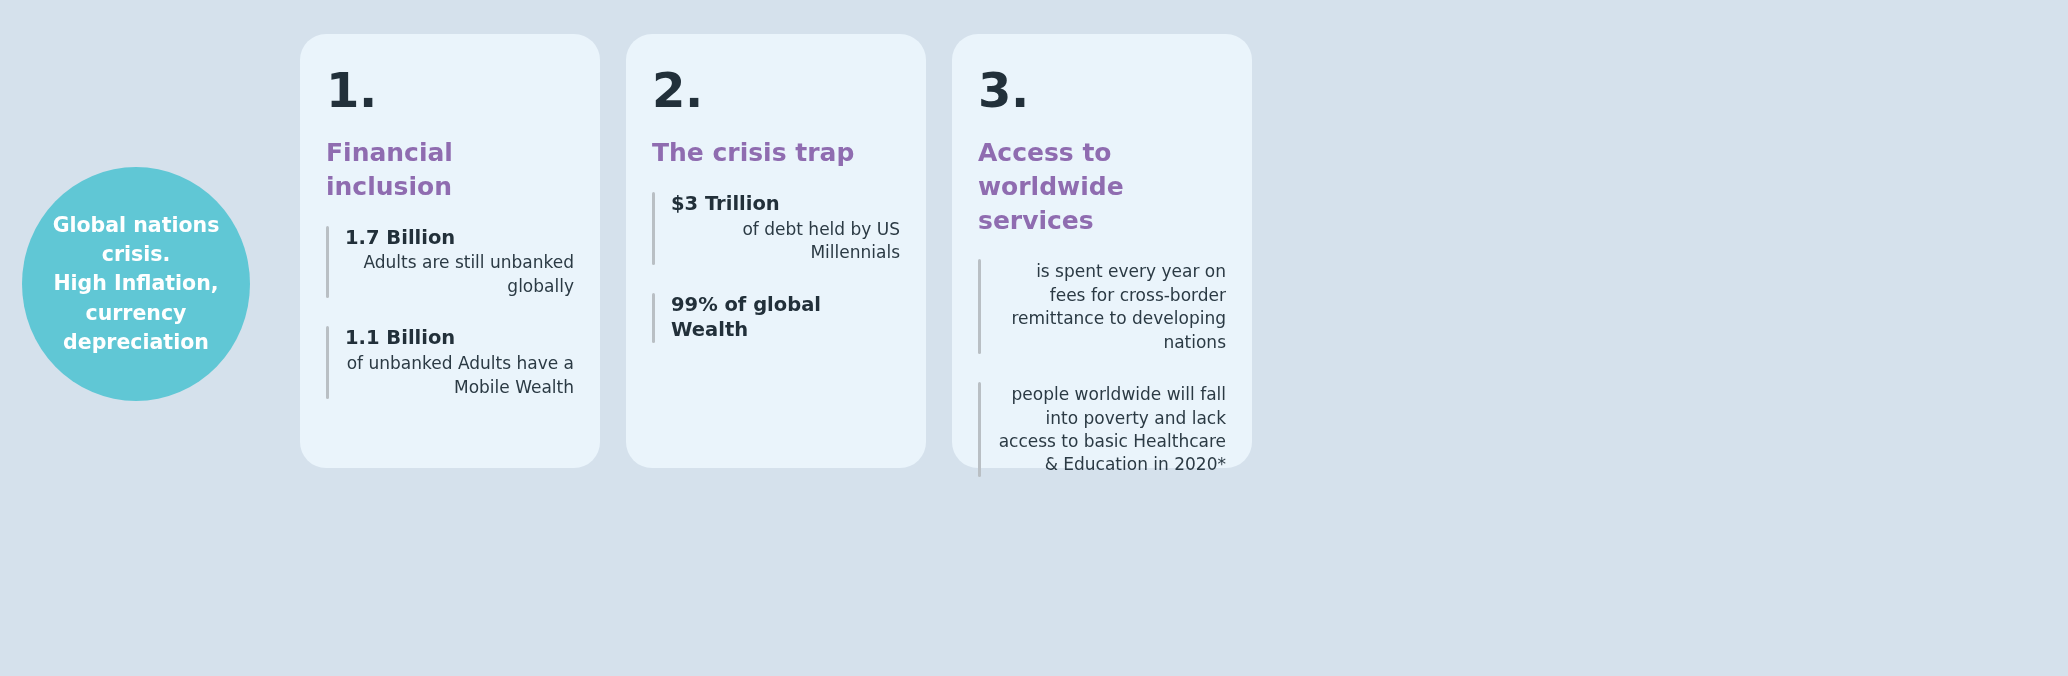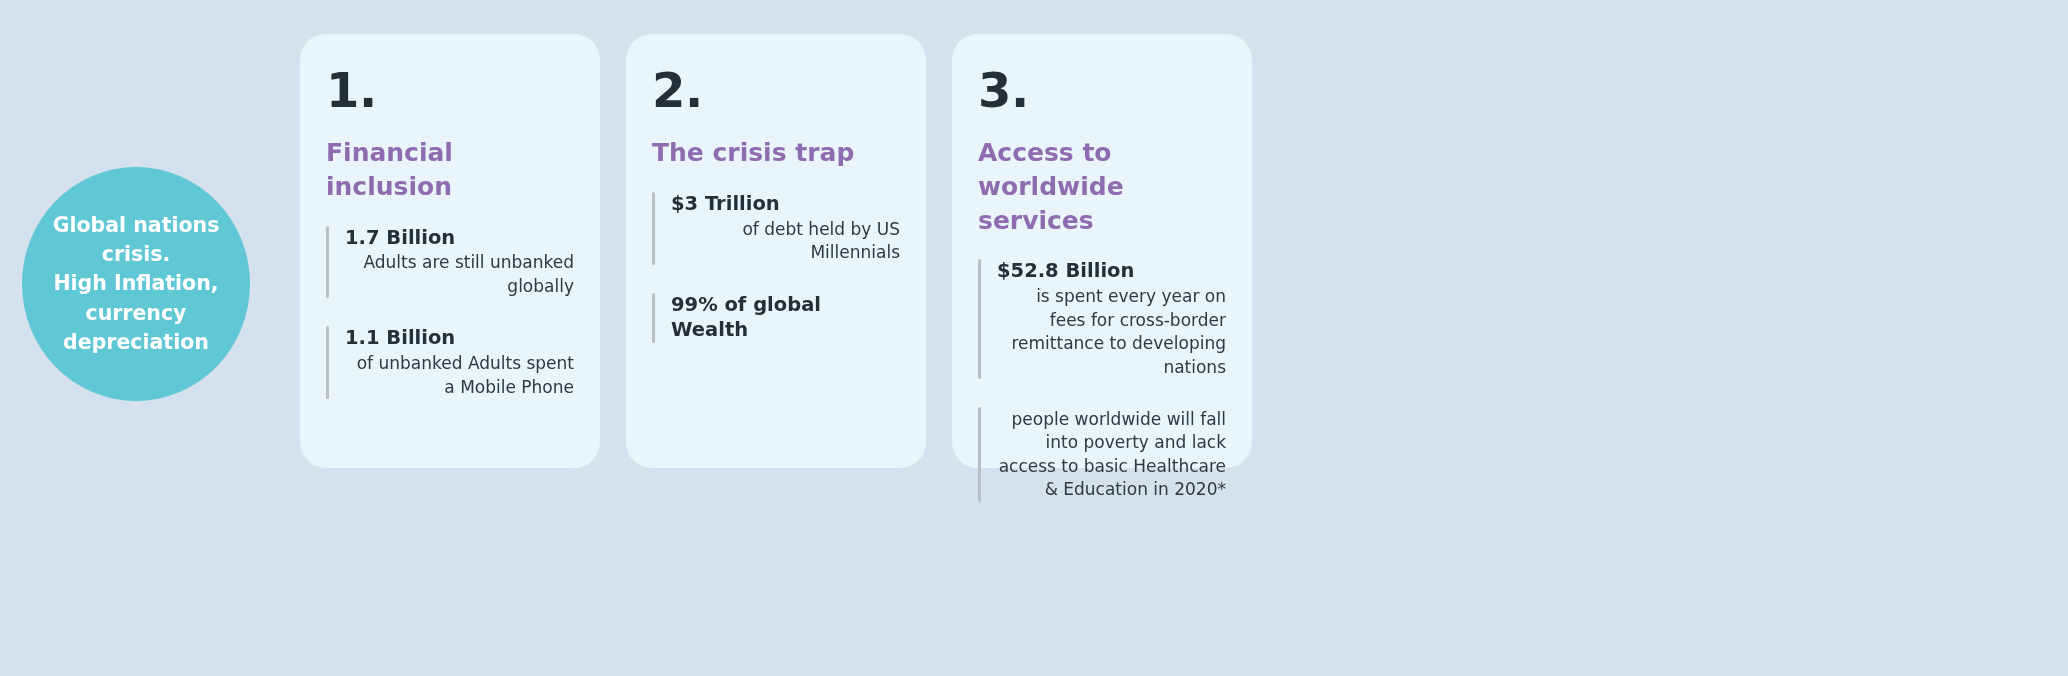--- a/index.html
+++ b/index.html
@@ -142,21 +142,21 @@
           <div class="stat-bar"></div>
           <div class="stat-body">
             <div class="stat-value">1.7 Billion</div>
             <div class="stat-desc">Adults are still unbanked globally</div>
           </div>
         </div>
         <div class="stat">
           <div class="stat-bar"></div>
           <div class="stat-body">
             <div class="stat-value">1.1 Billion</div>
-            <div class="stat-desc">of unbanked Adults spent a Mobile Phone</div>
+            <div class="stat-desc">of unbanked Adults have a Mobile Wealth</div>
           </div>
         </div>
       </div>
     </div>
 
     <div class="card">
       <div class="card-number">2.</div>
       <div class="card-title">The crisis trap</div>
       <div class="stats">
         <div class="stat">
@@ -175,21 +175,20 @@
       </div>
     </div>
 
     <div class="card">
       <div class="card-number">3.</div>
       <div class="card-title">Access to worldwide services</div>
       <div class="stats">
         <div class="stat">
           <div class="stat-bar"></div>
           <div class="stat-body">
-            <div class="stat-value">$52.8 Billion</div>
             <div class="stat-desc">is spent every year on fees for cross-border remittance to developing nations</div>
           </div>
         </div>
         <div class="stat">
           <div class="stat-bar"></div>
           <div class="stat-body">
             <div class="stat-desc">people worldwide will fall into poverty and lack access to basic Healthcare &amp; Education in 2020*</div>
           </div>
         </div>
       </div>

